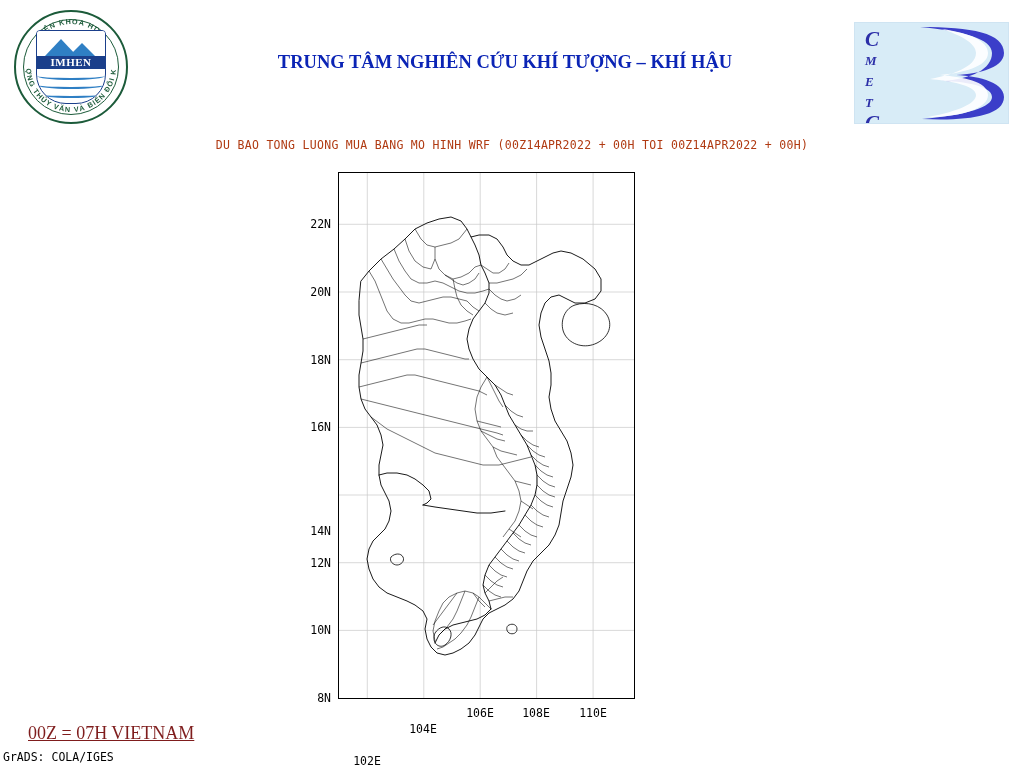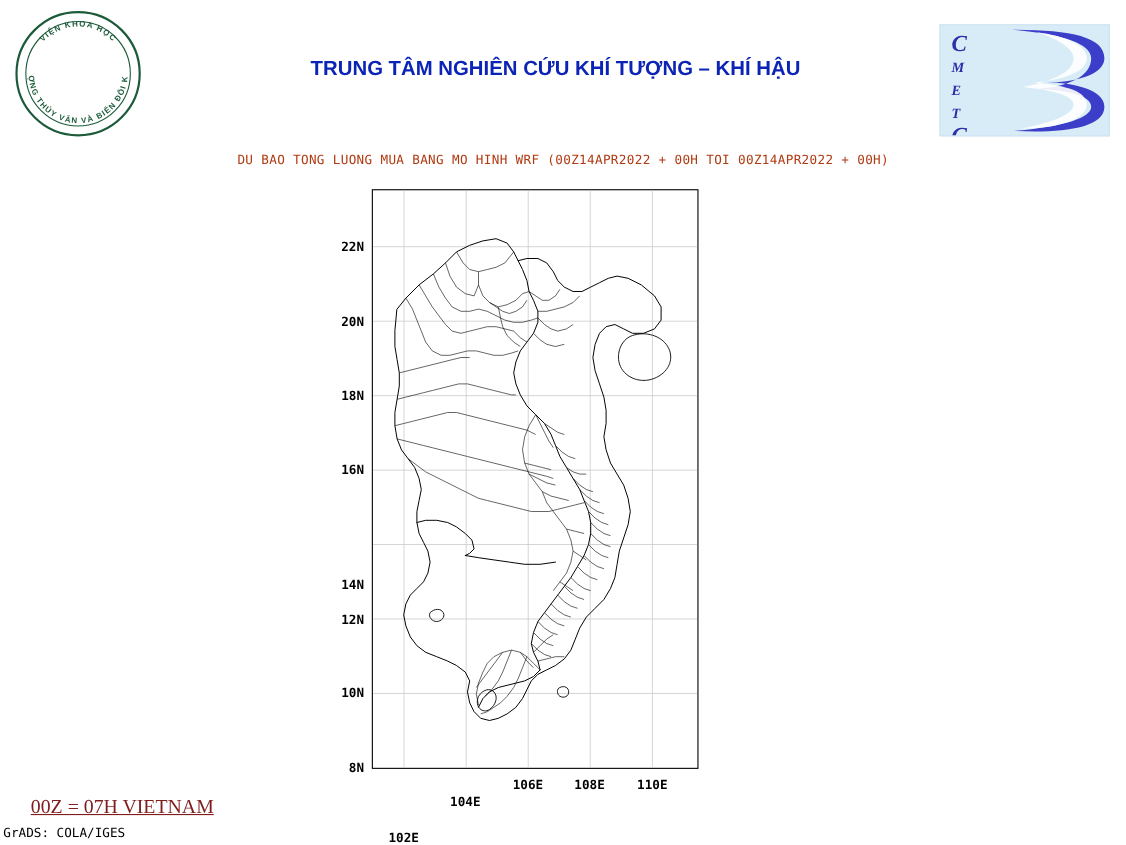--- a/index.html
+++ b/index.html
@@ -128,21 +128,21 @@
     text-align: center;
   }
   #title-line1 {
     font-family: "Liberation Serif", serif;
     font-size: 18.5px;
     color: #0b24b5;
     line-height: 24px;
     white-space: nowrap;
   }
   #title-line2 {
-    font-family: Liberation Sans, sans-serif;
+    font-family: Liberation Serif, serif;
     font-size: 18.5px;
     font-weight: bold;
     color: #0b24b5;
     line-height: 24px;
     white-space: nowrap;
   }
 
   
   #cmetc-logo {
     position: absolute;
@@ -196,21 +196,21 @@
   #map-svg {
     position: absolute;
     left: 0; top: 0;
     width: 295px; height: 525px;
   }
 
   .axis-label {
     position: absolute;
     font-family: "DejaVu Sans Mono", monospace;
     font-size: 11.5px;
-    font-weight: bold;
+    font-weight: normal;
     color: #000000;
     white-space: nowrap;
   }
   .ytick { text-align: right; width: 40px; }
   .xtick { text-align: center; width: 44px; }
 
   
   #footer-note {
     position: absolute;
     left: 28px; top: 723px;
@@ -242,20 +242,30 @@
         <path id="arcTop" d="M 14,57 A 43,43 0 0 1 100,57"></path>
         <path id="arcBottom" d="M 12,57 A 45,45 0 0 0 102,57"></path>
       </defs>
       <text>
         <textPath href="#arcTop" startOffset="50%" text-anchor="middle">VIỆN KHOA HỌC</textPath>
       </text>
       <text>
         <textPath href="#arcBottom" startOffset="50%" text-anchor="middle">KHÍ TƯỢNG THỦY VĂN VÀ BIẾN ĐỔI KHÍ HẬU</textPath>
       </text>
     </svg>
+    <div class="emblem">
+      <div class="sky"></div>
+      <div class="mountain"></div>
+      <div class="mountain2"></div>
+      <div class="band"></div>
+      <div class="imhen-text">IMHEN</div>
+      <div class="wave w1"></div>
+      <div class="wave w2"></div>
+      <div class="wave w3"></div>
+    </div>
   </div>
 
   <div id="title-block">
     <div id="title-line2">TRUNG TÂM NGHIÊN CỨU KHÍ TƯỢNG – KHÍ HẬU</div>
   </div>
 
   <div id="cmetc-logo">
     <div class="letters">
       <div class="big">C</div>
       <div class="small">M</div>

